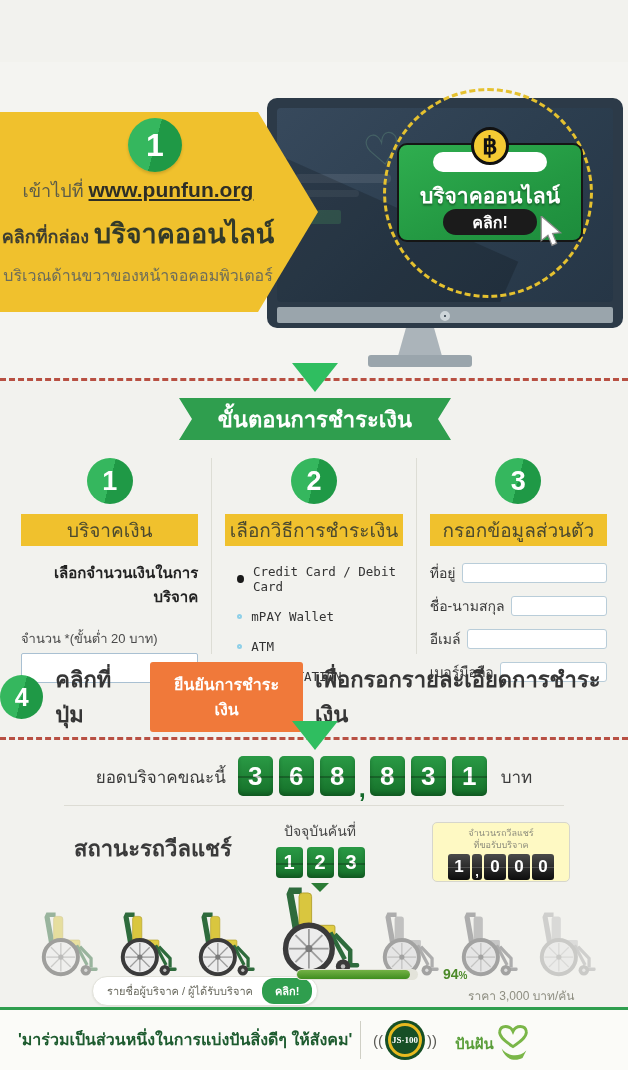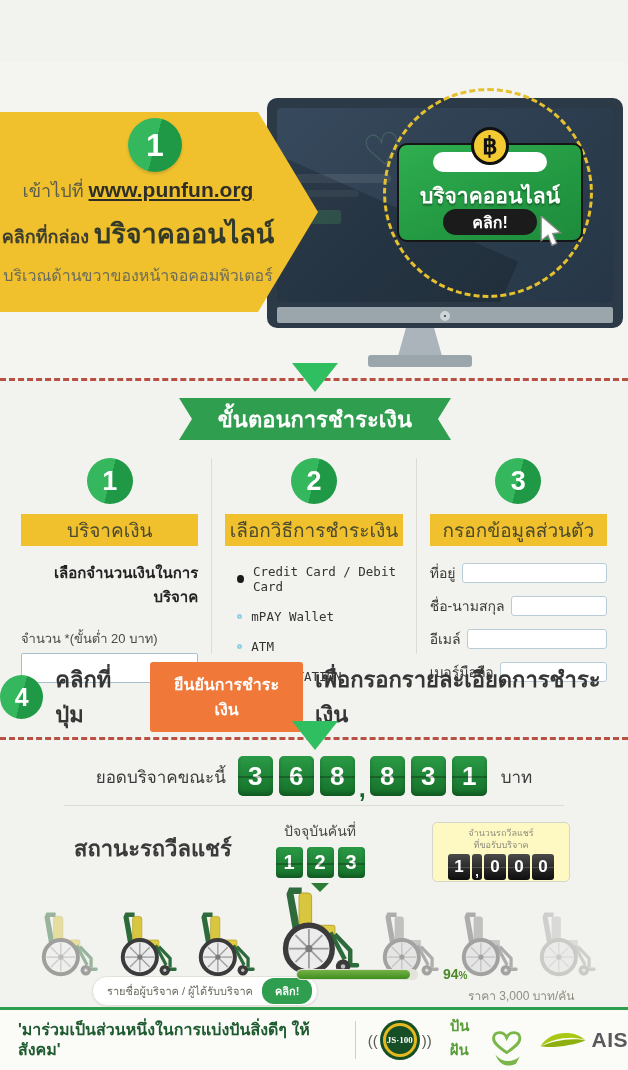--- a/index.html
+++ b/index.html
@@ -438,22 +438,15 @@
       <span class="js-circle">JS·100</span>
       <span>))</span>
     </div>
     <div class="logo-punfun">
       <span class="punfun-text">ปันฝัน</span>
       <svg width="38" height="40" viewBox="0 0 40 42">
         <path d="M20 12 C17 5 7 5 6 12 C5 18 14 24 20 28 C26 24 35 18 34 12 C33 5 23 5 20 12 Z" fill="none" stroke="#7ab648" stroke-width="3"></path>
         <path d="M8 30 C14 38 26 40 34 32 L30 40 C22 44 12 42 8 30 Z" fill="#7ab648"></path>
       </svg>
     </div>
-    <div class="logo-ais">
-      <svg width="52" height="30" viewBox="0 0 90 50">
-        <path d="M6 36 C22 8 66 6 84 26 C64 16 28 22 6 36 Z" fill="#a8c813"></path>
-        <path d="M6 36 C28 26 62 20 84 26 C66 34 26 40 6 36 Z" fill="#8db00e"></path>
-      </svg>
-      <span class="ais-text">AIS</span>
-    </div>
   </div>
 
 </div>
 
 </body></html>

